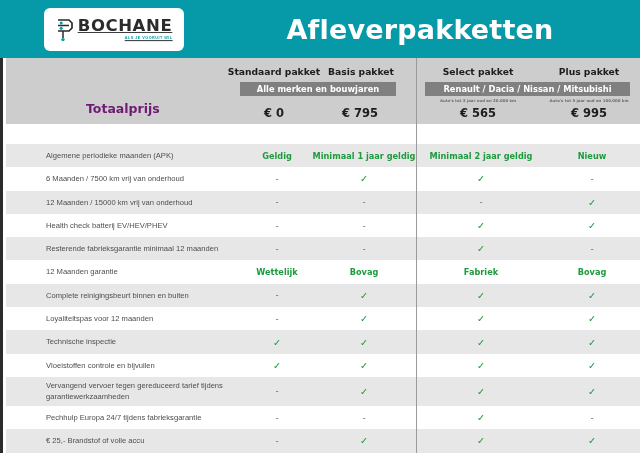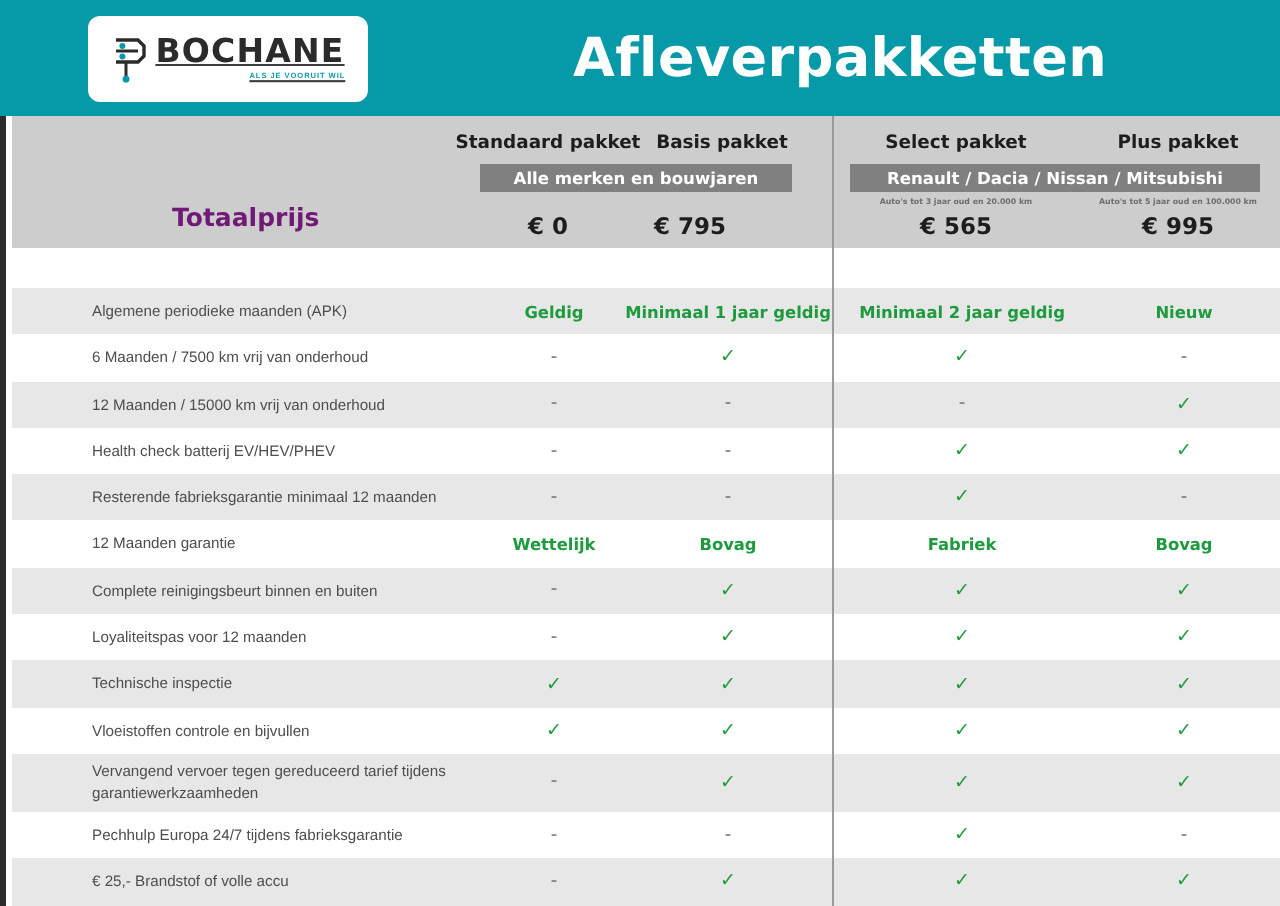--- a/index.html
+++ b/index.html
@@ -147,21 +147,21 @@
 
     <div id="colheads">
         <div class="brandbar" style="left: 237px; width: 156px;">Alle merken en bouwjaren</div>
         <div class="col-head" style="left: 216px; width: 110px;">
           <div class="cname">Standaard pakket</div>
         </div>
         <div class="price" style="left: 216px; width: 110px;">€ 0</div>
         <div class="col-head" style="left: 303px; width: 110px;">
           <div class="cname">Basis pakket</div>
         </div>
-        <div class="price" style="left: 287px; width: 110px;">€ 795</div>
+        <div class="price" style="left: 302px; width: 110px;">€ 795</div>
         <div class="brandbar" style="left: 422px; width: 205px;">Renault / Dacia / Nissan / Mitsubishi</div>
         <div class="col-head" style="left: 405px; width: 140px;">
           <div class="cname">Select pakket</div>
         </div>
         <div class="subnote" style="left: 405px; width: 140px;">Auto's tot 3 jaar oud en 20.000 km</div>
         <div class="price" style="left: 405px; width: 140px;">€ 565</div>
         <div class="col-head" style="left: 516px; width: 140px;">
           <div class="cname">Plus pakket</div>
         </div>
         <div class="subnote" style="left: 516px; width: 140px;">Auto's tot 5 jaar oud en 100.000 km</div>

